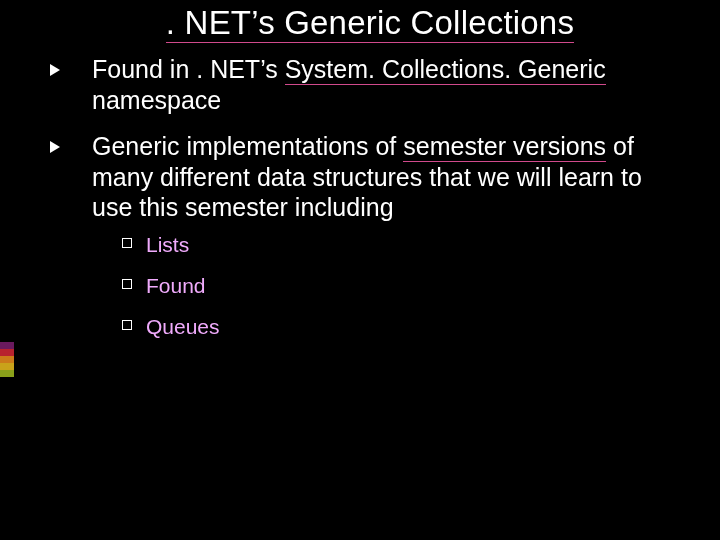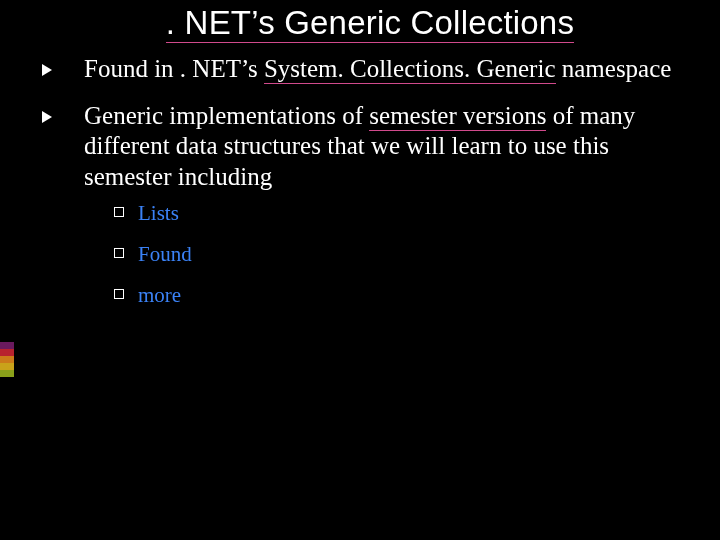--- a/index.html
+++ b/index.html
@@ -37,22 +37,21 @@
     margin: 0 0 12px 0;
     letter-spacing: 0.2px;
   }
   .title .underline {
     border-bottom: 1px solid #d14a8c;
     padding-bottom: 1px;
   }
   .bullets {
     list-style: none;
     padding: 0;
-    margin: 0;
-    font-family: Liberation Serif, serif;
+    margin: 8px;
   }
   .bullets > li {
     position: relative;
     padding-left: 24px;
     font-size: 25px;
     line-height: 1.22;
     margin-bottom: 16px;
     color: #fff;
   }
   .bullets > li::before {
@@ -74,21 +73,21 @@
     list-style: none;
     padding: 0;
     margin: 10px 0 0 30px;
   }
   .sub li {
     position: relative;
     padding-left: 24px;
     font-size: 21px;
     line-height: 1.1;
     margin: 0 0 18px 0;
-    color: #3b82f6;
+    color: #f0abfc;
   }
   .sub li::before {
     content: "";
     position: absolute;
     left: 0;
     top: 5px;
     width: 10px;
     height: 10px;
     border: 1.5px solid #fff;
     box-sizing: border-box;
@@ -114,18 +113,18 @@
 
   <ul class="bullets">
     <li>
       <span>Found in . NET’s </span><span class="ul-pink">System. Collections. Generic</span><span> namespace</span>
     </li>
     <li>
       <span>Generic implementations of </span><span class="ul-pink">semester versions</span><span> of many different data structures that we will learn to use this semester including</span>
       <ul class="sub">
         <li>Lists</li>
         <li>Found</li>
-        <li>more</li>
+        <li>Queues</li>
       </ul>
     </li>
   </ul>
 
 </div>
 
 </body></html>

